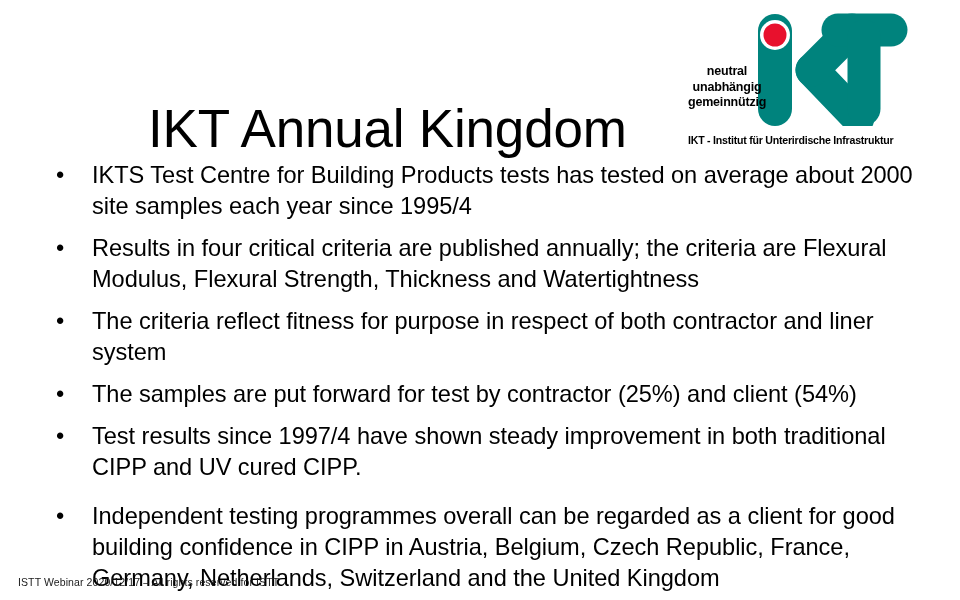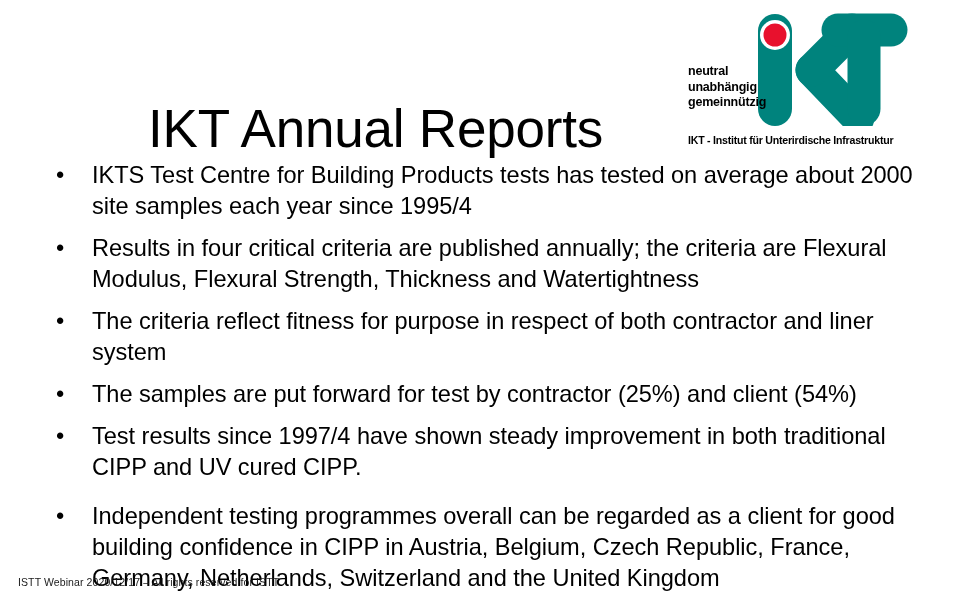--- a/index.html
+++ b/index.html
@@ -36,21 +36,21 @@
     left: 0;
     top: 0;
     width: 220px;
     height: 118px;
   }
   #logo-claims {
     position: absolute;
     left: 0px;
     top: 56px;
     width: 78px;
-    text-align: left;
+    text-align: center;
     line-height: 15.5px;
     font-size: 12.5px;
     font-weight: bold;
     letter-spacing: -0.2px;
     font-family: "Liberation Sans", sans-serif;
   }
   .claim-line {
     display: block;
     white-space: nowrap;
   }
@@ -151,21 +151,21 @@
 
     <div id="logo-claims">
       <span class="claim-line">neutral</span>
       <span class="claim-line">unabhängig</span>
       <span class="claim-line">gemeinnützig</span>
     </div>
 
     <div id="logo-tagline">IKT - Institut für Unterirdische Infrastruktur</div>
   </div>
 
-  <h1 id="title">IKT Annual Reports</h1>
+  <h1 id="title">IKT Annual Kingdom</h1>
 
   <div id="bullets">
 
     <div class="bullet">
       <span class="bullet-marker">•</span>
       <span class="bullet-text">IKTS Test Centre for Building Products tests has tested on average about 2000 site samples each year since 1995/4</span>
     </div>
 
     <div class="bullet">
       <span class="bullet-marker">•</span>

